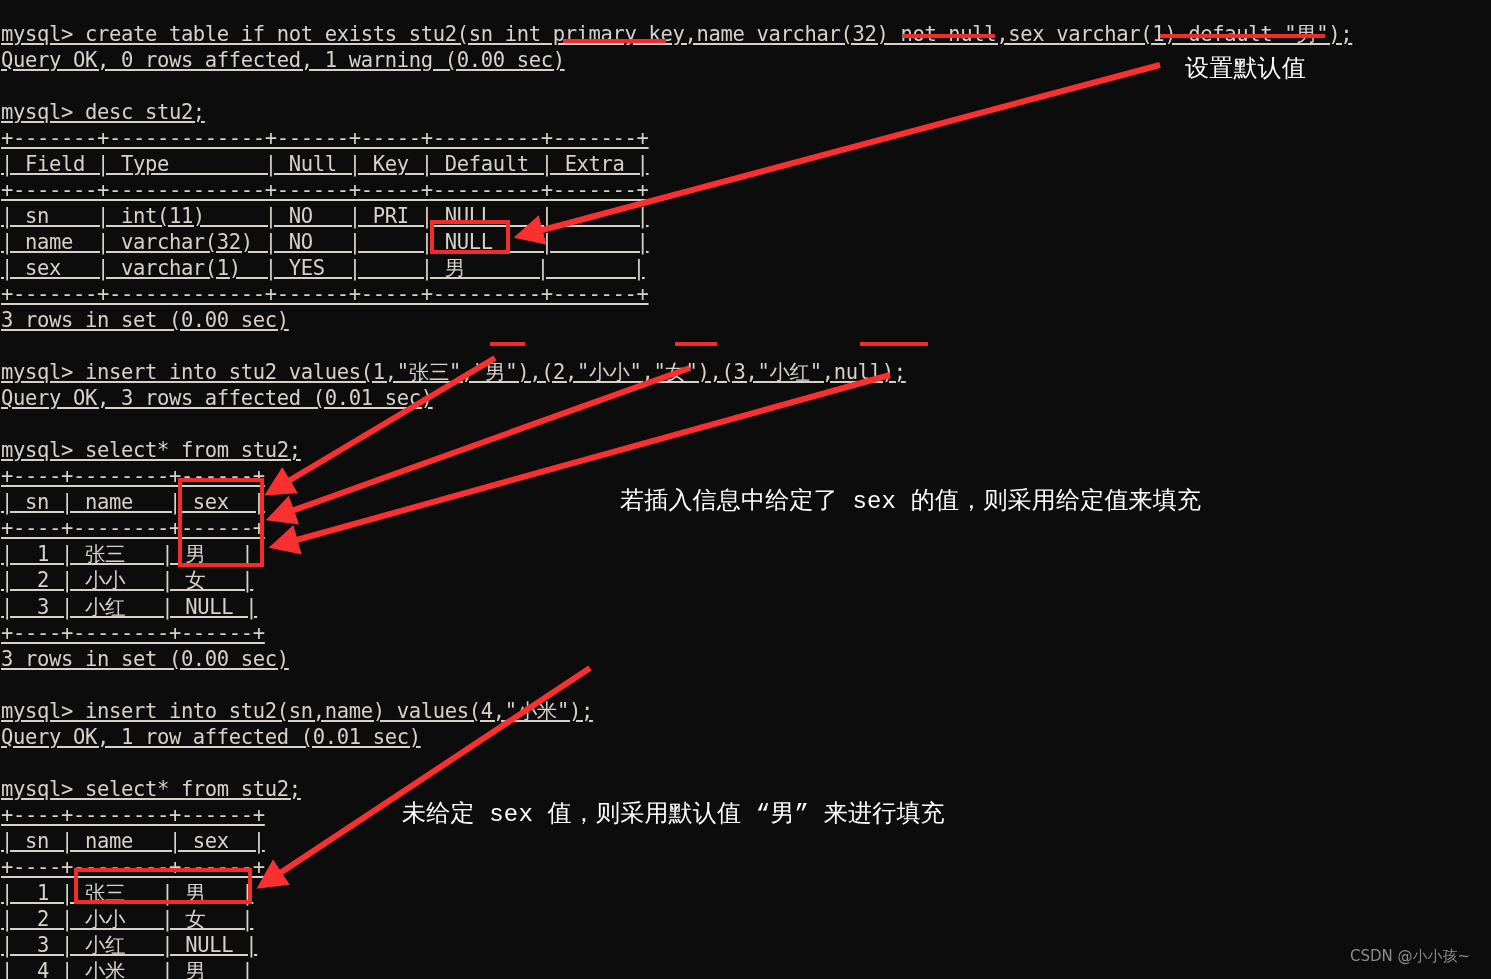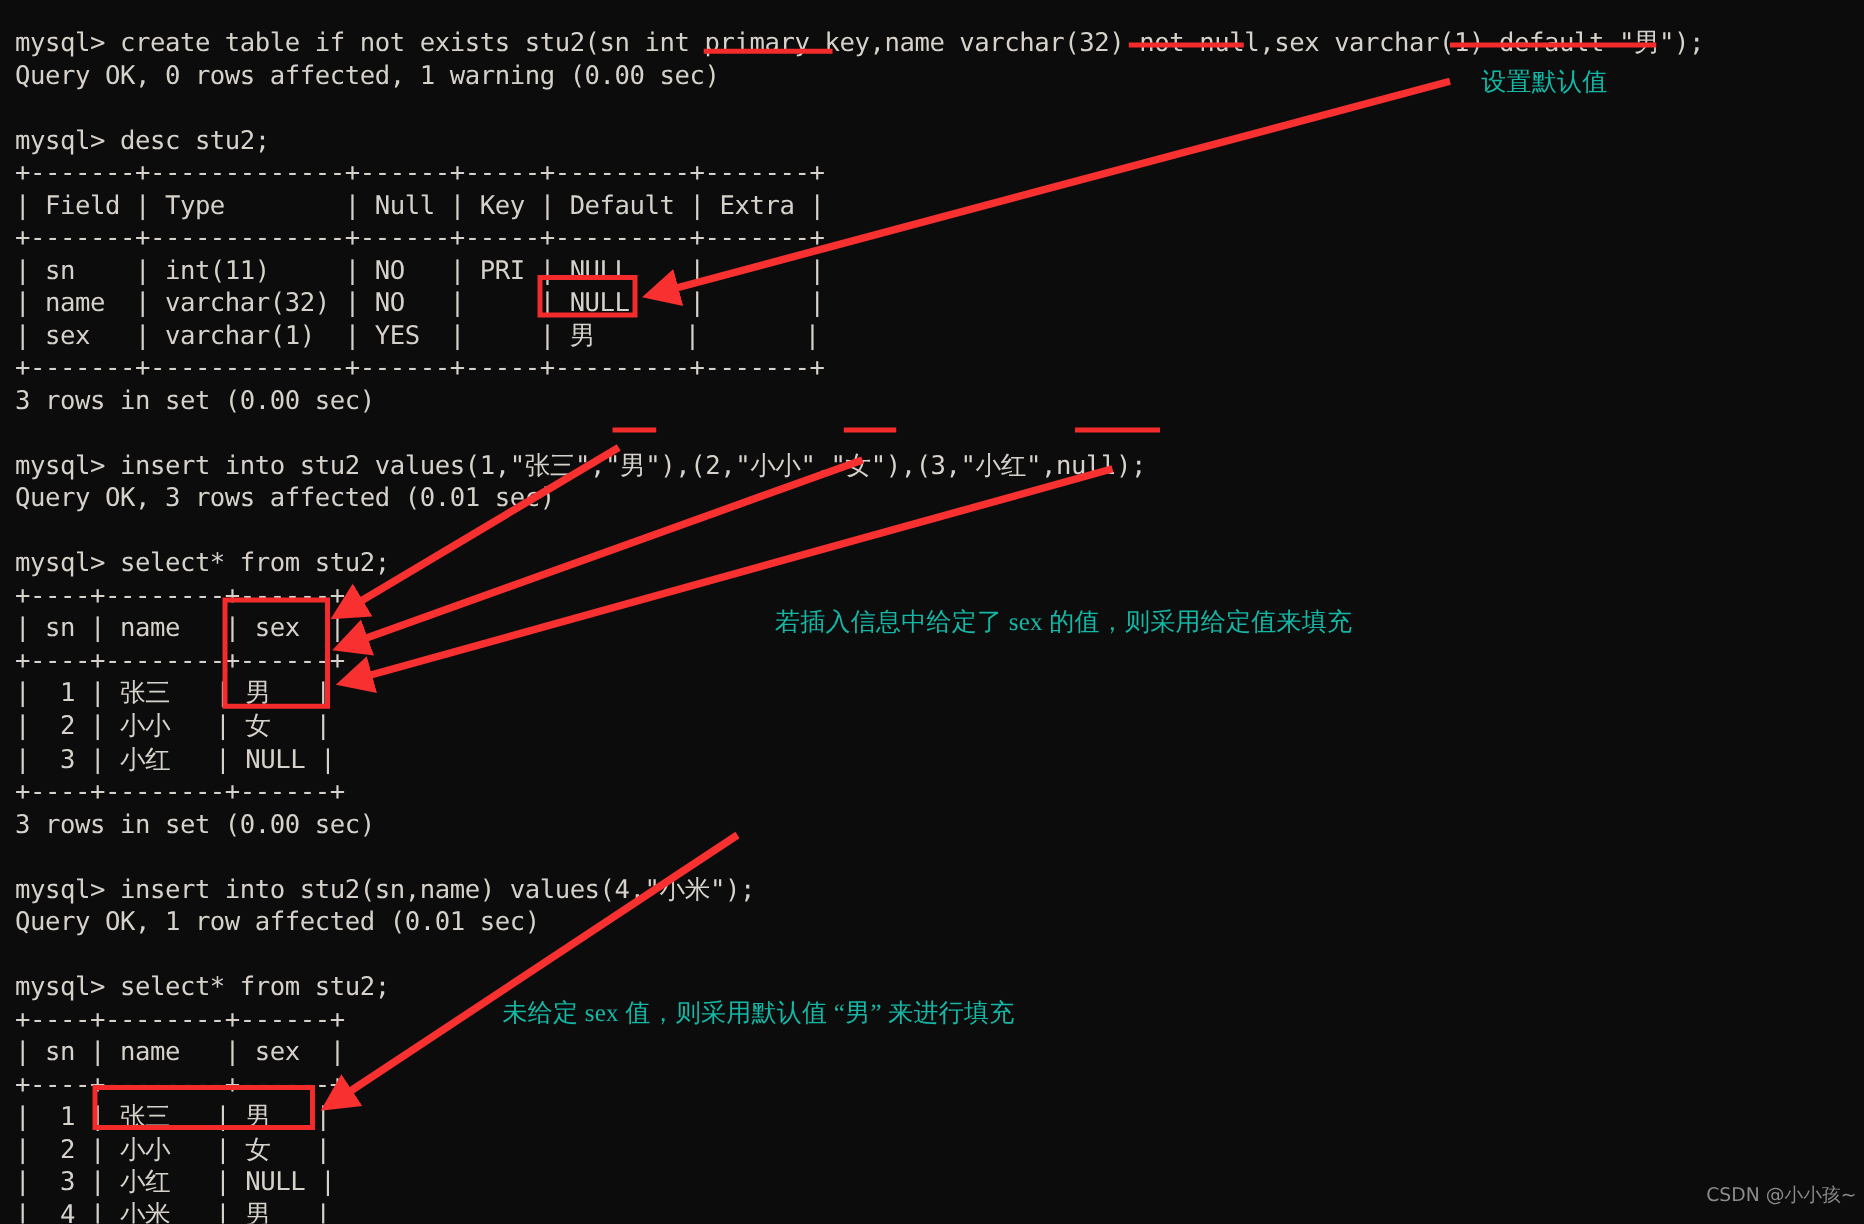--- a/index.html
+++ b/index.html
@@ -26,38 +26,39 @@
     z-index: 1;
     white-space: pre;
     color: #d6d2cb;
     font-family: "DejaVu Sans Mono", "Liberation Mono", monospace;
     font-size: 20.5px;
     line-height: 26.05px;
     letter-spacing: -0.35px;
   }
   #term .line {
     height: 26.05px;
-    padding-left: 12px;
+    padding-left: 1px;
+    text-decoration: underline;
   }
   #term .line.blank { color: transparent; }
 
   
   #overlay {
     position: absolute;
     left: 0; top: 0;
     width: 1491px;
     height: 979px;
     z-index: 3;
     pointer-events: none;
   }
   .ann-text {
     position: absolute;
-    color: #14b8a6;
-    font-family: Liberation Serif, serif;
-    font-size: 20px;
+    color: #ffffff;
+    font-family: Liberation Mono, monospace;
+    font-size: 24px;
     font-weight: 500;
     white-space: nowrap;
     letter-spacing: 0.2px;
     z-index: 4;
   }
   .watermark {
     position: absolute;
     color: #8c8c8c;
     font-family: "DejaVu Sans", "Liberation Sans", sans-serif;
     font-size: 15px;
@@ -106,15 +107,15 @@
 
     <line x1="590" y1="668" x2="262" y2="885" stroke="#f83030" stroke-width="6" marker-end="url(#ahs)"></line>
   </svg>
 
   <div class="ann-text" style="left:1185px; top:52px;">设置默认值</div>
 
   <div class="ann-text" style="left:620px; top:450px;margin-top:34px;">若插入信息中给定了 sex 的值，则采用给定值来填充</div>
 
   <div class="ann-text" style="left:402px; top:797px;">未给定 sex 值，则采用默认值 “男” 来进行填充</div>
 
-  <div class="watermark" style="left:1350px; top:947px;margin-left:15px;">CSDN @小小孩~</div>
+  <div class="watermark" style="left:1350px; top:947px;">CSDN @小小孩~</div>
 
 </div>
 
 </body></html>

